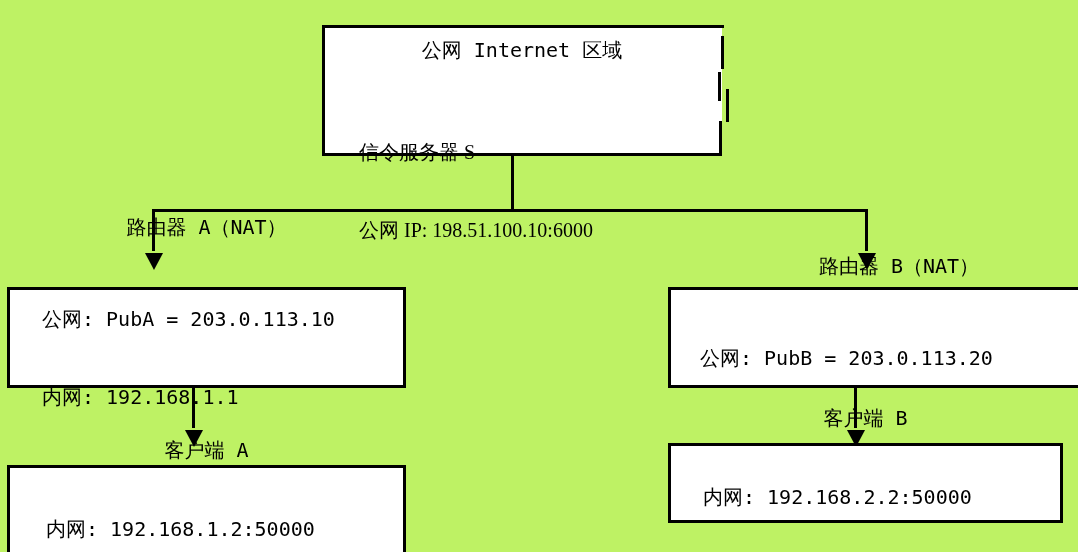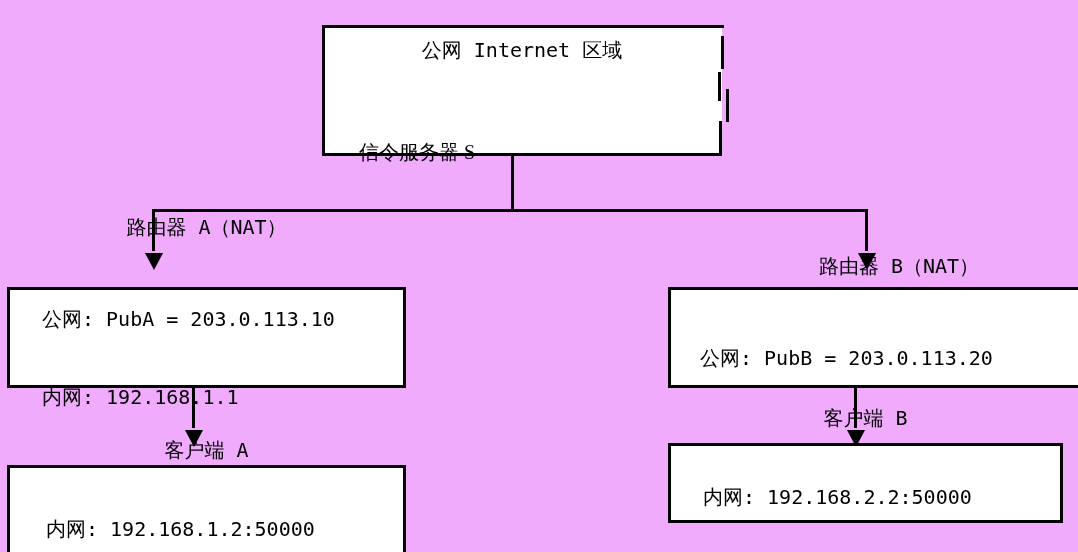--- a/index.html
+++ b/index.html
@@ -4,21 +4,21 @@
 <style>
   html, body {
     margin: 0;
     padding: 0;
     background: #ffffff;
   }
   #canvas {
     position: relative;
     width: 1078px;
     height: 552px;
-    background: #f0abfc;
+    background: #bef264;
     overflow: hidden;
     font-family: "DejaVu Sans Mono", "Liberation Mono", monospace;
   }
   .node {
     position: absolute;
     box-sizing: border-box;
     background: #ffffff;
     border: 3px solid #000000;
     display: flex;
     flex-direction: column;
@@ -119,20 +119,21 @@
 </style>
 </head>
 <body>
 
 <div id="canvas">
 
   <div class="node" id="node-internet">
     <div class="node-title">公网 Internet 区域</div>
     <div class="node-lines">
       <div class="node-line">信令服务器 S</div>
+      <div class="node-line">公网 IP: 198.51.100.10:6000</div>
     </div>
   </div>
 
   <div class="seg" style="left:718px; top:25px; height:3px; width:6px;"></div>
   <div class="seg" style="left:721px; top:36px; height:33px;"></div>
   <div class="seg" style="left:718px; top:72px; height:29px;"></div>
   <div class="seg" style="left:726px; top:89px; height:33px;"></div>
   <div class="seg" style="left:719px; top:121px; height:35px;"></div>
 
   <div class="edge-v" style="left:511px; top:156px; height:56px;"></div>

